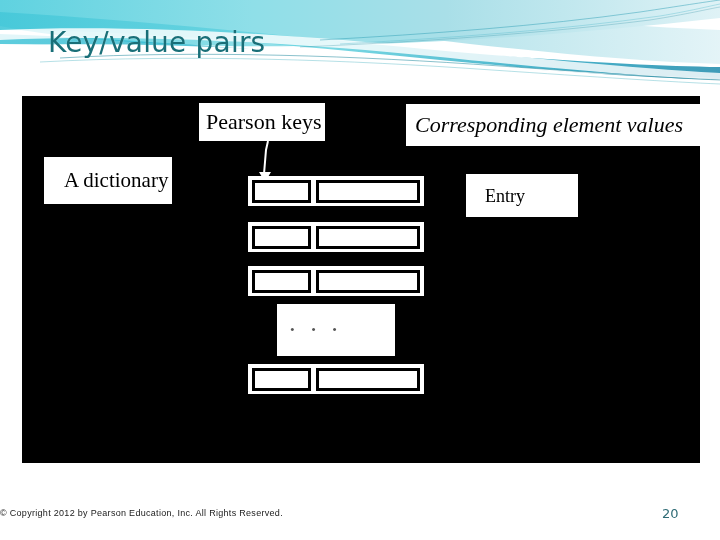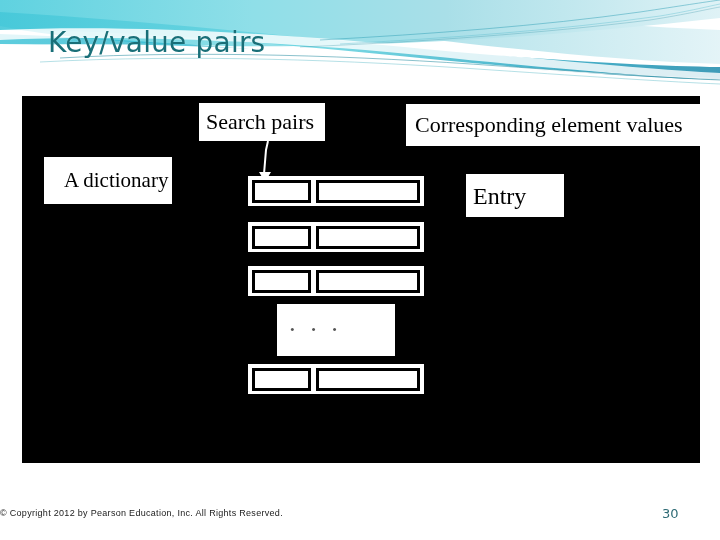--- a/index.html
+++ b/index.html
@@ -85,36 +85,37 @@
     font-size: 22px;
     padding-left: 7px;
   }
   .chip-corresponding {
     left: 384px;
     top: 8px;
     width: 295px;
     height: 42px;
     font-size: 22px;
     padding-left: 9px;
+    font-style: italic;
   }
   .chip-dictionary {
     left: 22px;
     top: 61px;
     width: 128px;
     height: 47px;
     font-size: 21px;
     padding-left: 20px;
   }
   .chip-entry {
     left: 444px;
     top: 78px;
-    width: 98px;
+    width: 112px;
     height: 43px;
-    font-size: 24px;
-    padding-left: 7px;
+    font-size: 18px;
+    padding-left: 19px;
   }
 
   
   .dict-row {
     position: absolute;
     left: 226px;
     width: 176px;
     height: 30px;
     background: #ffffff;
     box-sizing: border-box;
@@ -240,21 +241,21 @@
 
   <div class="slide-title">Key/value pairs</div>
 
   <div class="diagram">
 
     <svg class="connector" viewBox="0 0 678 367" preserveAspectRatio="none">
       <path d="M246,45 L244,54 L242,78" fill="none" stroke="#ffffff" stroke-width="2"></path>
       <path d="M237,76 L243,86 L249,76 Z" fill="#ffffff"></path>
     </svg>
 
-    <div class="chip chip-search-keys">Search pairs</div>
+    <div class="chip chip-search-keys">Pearson keys</div>
 
     <div class="chip chip-corresponding">Corresponding element values</div>
 
     <div class="chip chip-dictionary">A dictionary</div>
 
     <div class="chip chip-entry">Entry</div>
 
     <div class="dict-row row-0">
       <div class="key-box"></div>
       <div class="value-box"></div>
@@ -274,15 +275,15 @@
 
     <div class="dict-row row-last">
       <div class="key-box"></div>
       <div class="value-box"></div>
     </div>
 
   </div>
 
   <div class="footer-copyright">© Copyright 2012 by Pearson Education, Inc. All Rights Reserved.</div>
 
-  <div class="footer-pagenum">30</div>
+  <div class="footer-pagenum">20</div>
 
 </div>
 
 </body></html>

